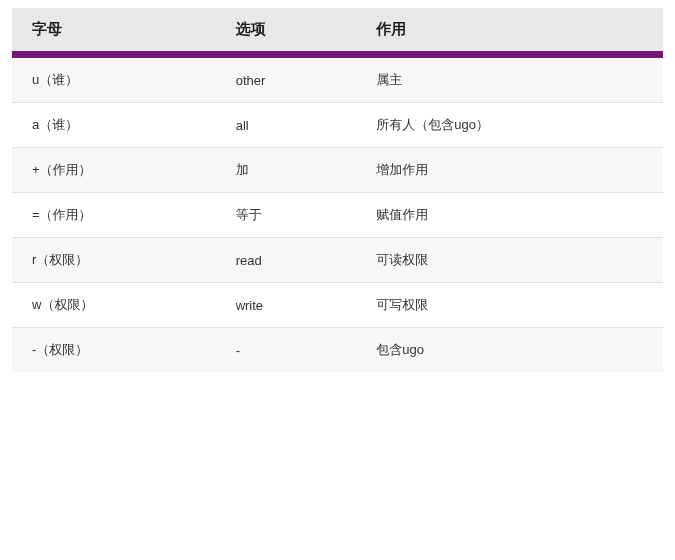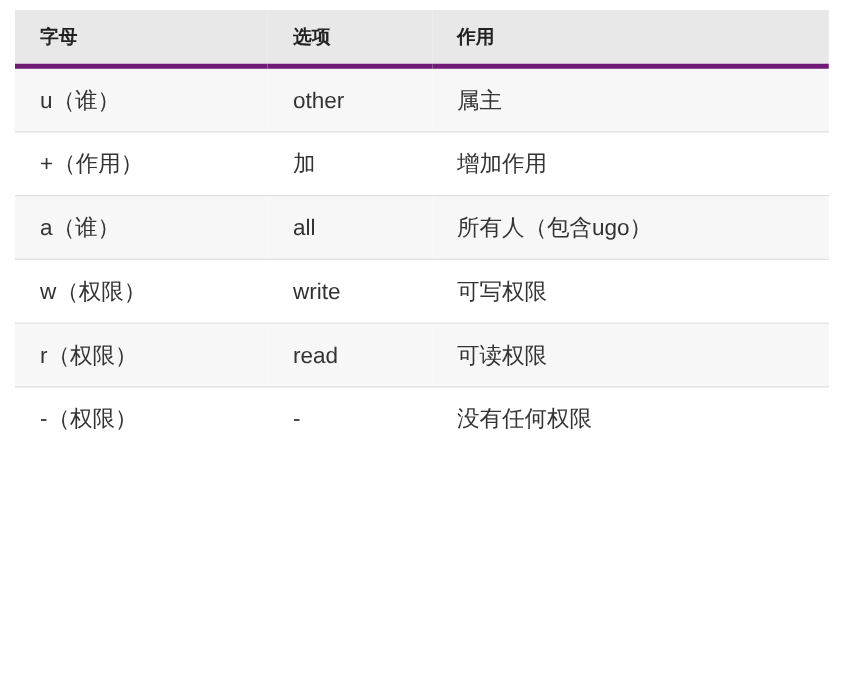--- a/index.html
+++ b/index.html
@@ -29,35 +29,35 @@
     thead tr {
       background: #e8e8e8;
     }
 
     thead th {
       padding: 12px 20px;
       text-align: left;
       font-weight: bold;
       font-size: 15px;
       color: #222;
-      border-bottom: 4px solid #701a75;
+      border-bottom: 7px solid #701a75;
     }
 
     tbody tr:nth-child(odd) {
       background: #f7f7f7;
     }
 
     tbody tr:nth-child(even) {
       background: #ffffff;
     }
 
     tbody td {
       padding: 13px 20px;
       color: #333;
-      font-size: 18px;
+      font-size: 13px;
       border-bottom: 1px solid #e0e0e0;
     }
 
     tbody tr:last-child td {
       border-bottom: none;
     }
   </style>
 </head>
 <body>
 
@@ -70,39 +70,44 @@
         <th>作用</th>
       </tr>
     </thead>
     <tbody id="table-body">
     <tr>
           <td>u（谁）</td>
           <td>other</td>
           <td>属主</td>
         </tr>
         <tr>
+          <td>a（谁）</td>
+          <td>all</td>
+          <td>所有人（包含ugo）</td>
+        </tr>
+        <tr>
           <td>+（作用）</td>
           <td>加</td>
           <td>增加作用</td>
         </tr>
         <tr>
-          <td>a（谁）</td>
-          <td>all</td>
-          <td>所有人（包含ugo）</td>
+          <td>=（作用）</td>
+          <td>等于</td>
+          <td>赋值作用</td>
+        </tr>
+        <tr>
+          <td>r（权限）</td>
+          <td>read</td>
+          <td>可读权限</td>
         </tr>
         <tr>
           <td>w（权限）</td>
           <td>write</td>
           <td>可写权限</td>
         </tr>
         <tr>
-          <td>r（权限）</td>
-          <td>read</td>
-          <td>可读权限</td>
-        </tr>
-        <tr>
           <td>-（权限）</td>
           <td>-</td>
-          <td>没有任何权限</td>
+          <td>包含ugo</td>
         </tr>
       </tbody>
   </table>
 </div>
 
 </body></html>

